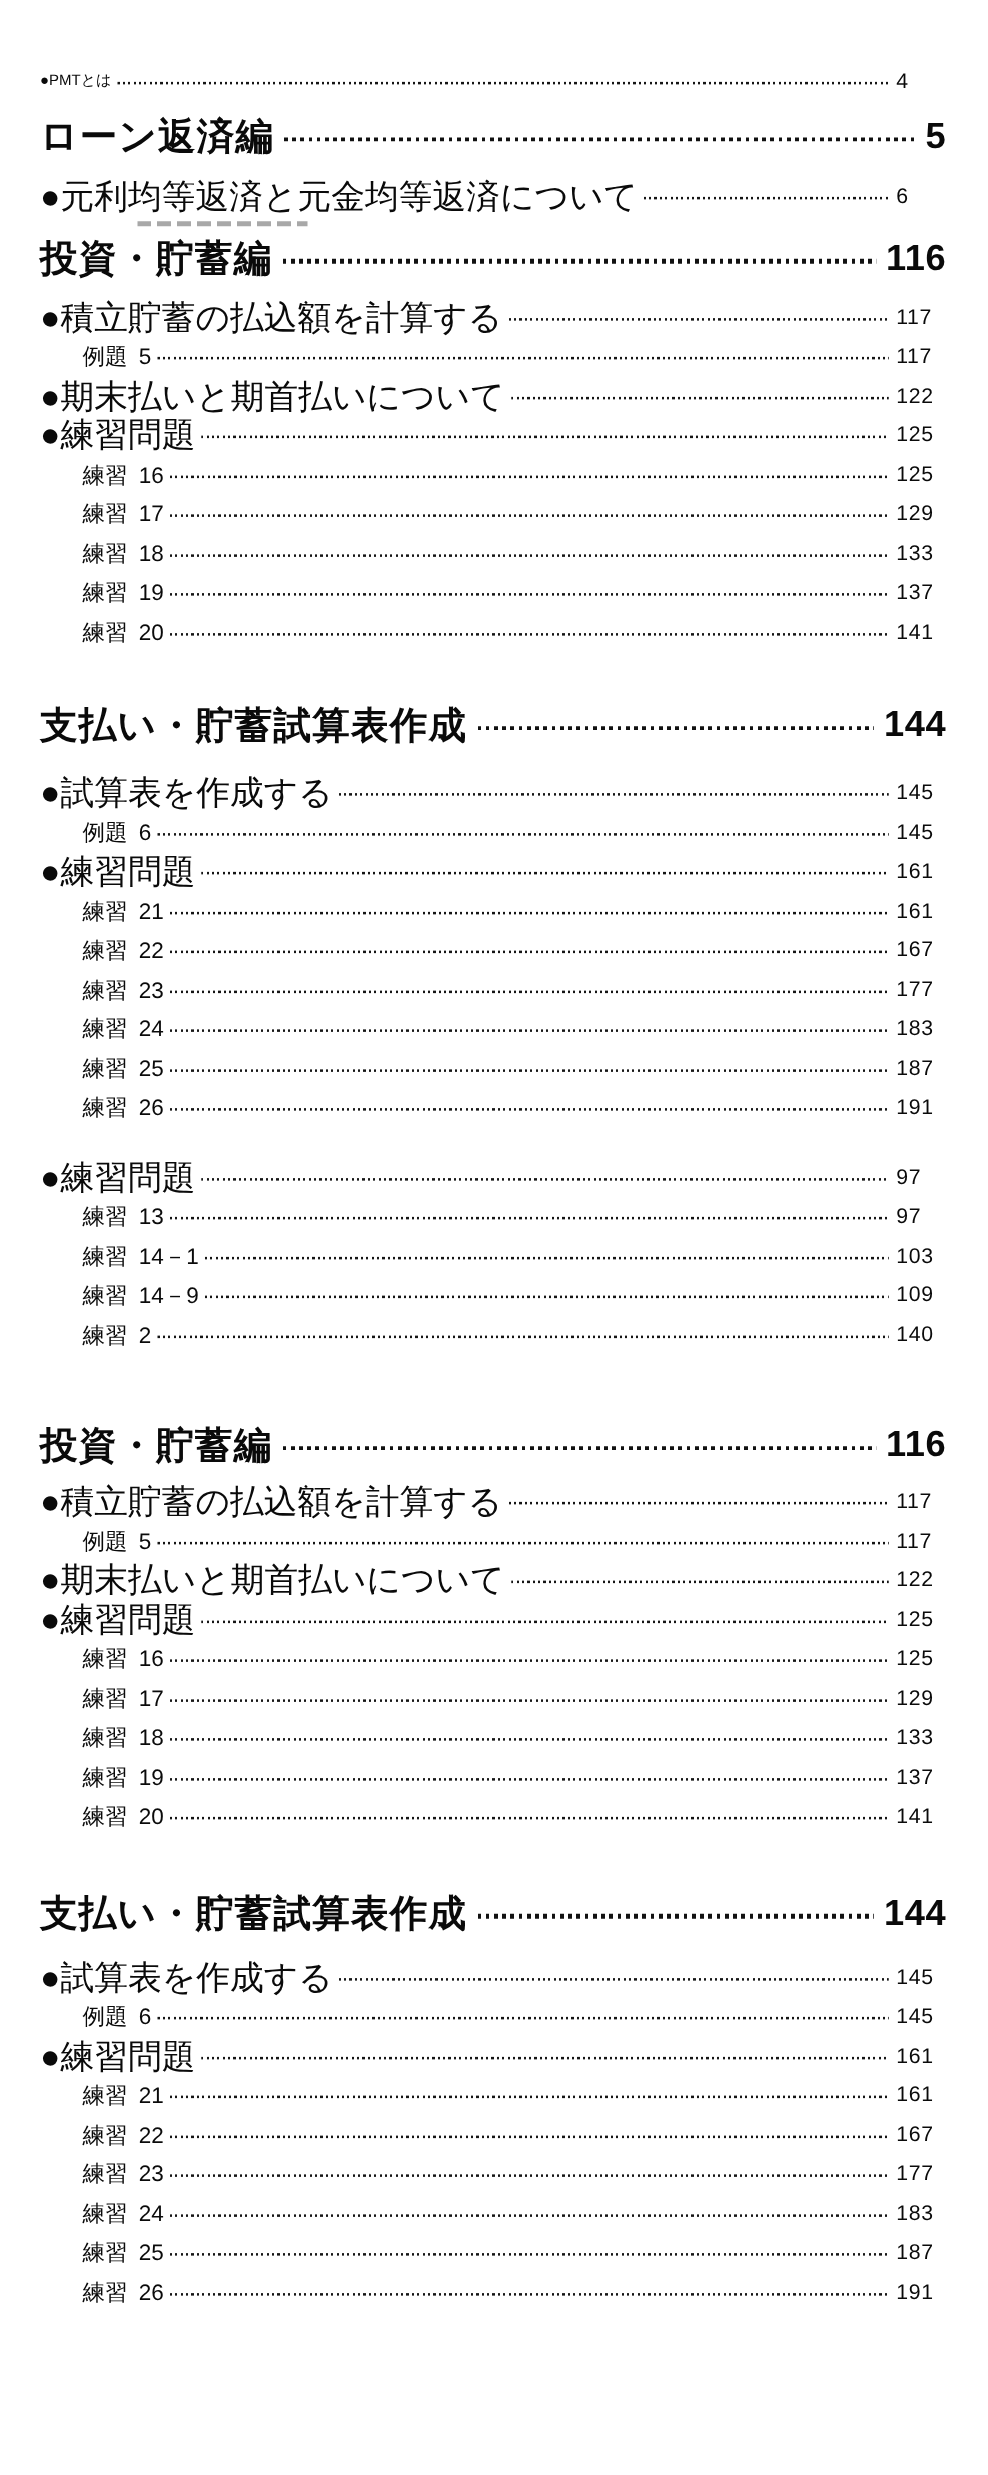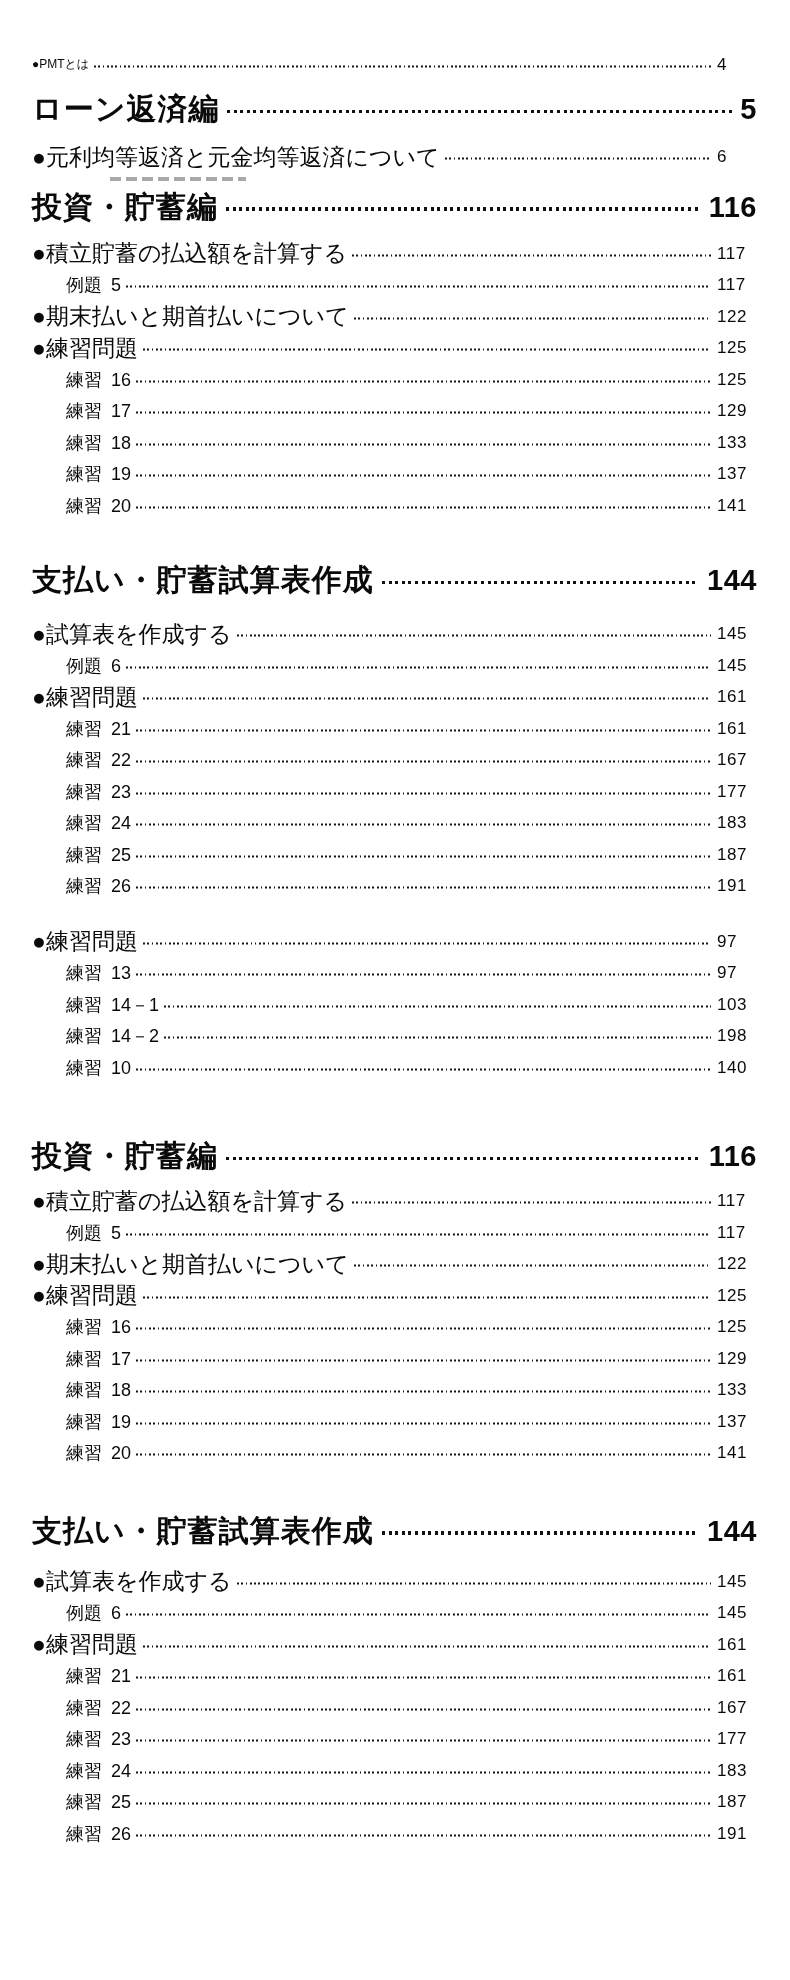--- a/index.html
+++ b/index.html
@@ -13,21 +13,21 @@
 
   .title {
     margin:16px 0 0 0; height:36px; line-height:36px;
     text-align:center; font-size:30px; font-weight:bold;
     letter-spacing:2px; word-spacing:18px;
   }
 
   .row { display:flex; align-items:center; height:31.5px; }
   .row .label { white-space:nowrap; word-spacing:4px; }
   .row.plain  .label { font-size:18px;margin-left:34px; }
-  .row.bullet .label { font-size:23px; }
+  .row.bullet .label { font-size:27px; }
   .row.bullet-sm .label { font-size:12px; }
   .leader {
     flex:1; height:2px; margin:0 6px 0 5px; transform:translateY(1.5px);
     background-image:repeating-linear-gradient(to right,#151515 0 1.7px,transparent 1.7px 4.3px);
   }
   .row .page-num {
     flex:0 0 40px; width:40px; text-align:left;
     font-size:17px; letter-spacing:0.5px;
   }
 
@@ -197,26 +197,26 @@
           <span class="label">練習 13</span>
           <span class="leader"></span>
           <span class="page-num">97</span>
         </div>
         <div class="row plain">
           <span class="label">練習 14－1</span>
           <span class="leader"></span>
           <span class="page-num">103</span>
         </div>
         <div class="row plain">
-          <span class="label">練習 14－2</span>
-          <span class="leader"></span>
-          <span class="page-num">198</span>
-        </div>
-        <div class="row plain">
-          <span class="label">練習 10</span>
+          <span class="label">練習 14－9</span>
+          <span class="leader"></span>
+          <span class="page-num">109</span>
+        </div>
+        <div class="row plain">
+          <span class="label">練習 2</span>
           <span class="leader"></span>
           <span class="page-num">140</span>
         </div>
       </section>
       <section class="block block-invest2">
         <div class="heading">
           <span class="label">投資・貯蓄編</span>
           <span class="leader"></span>
           <span class="page-num">116</span>
         </div>

